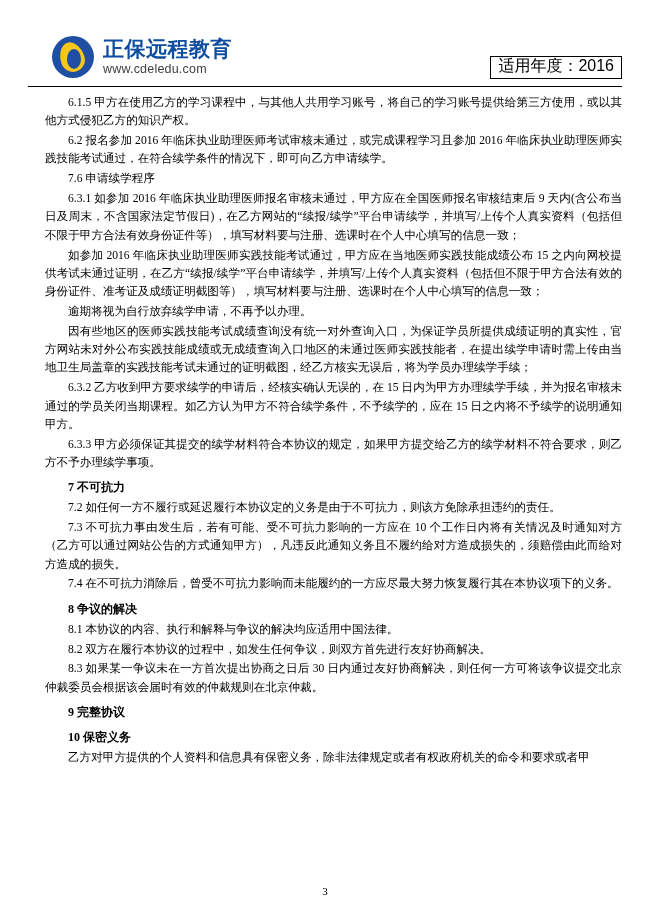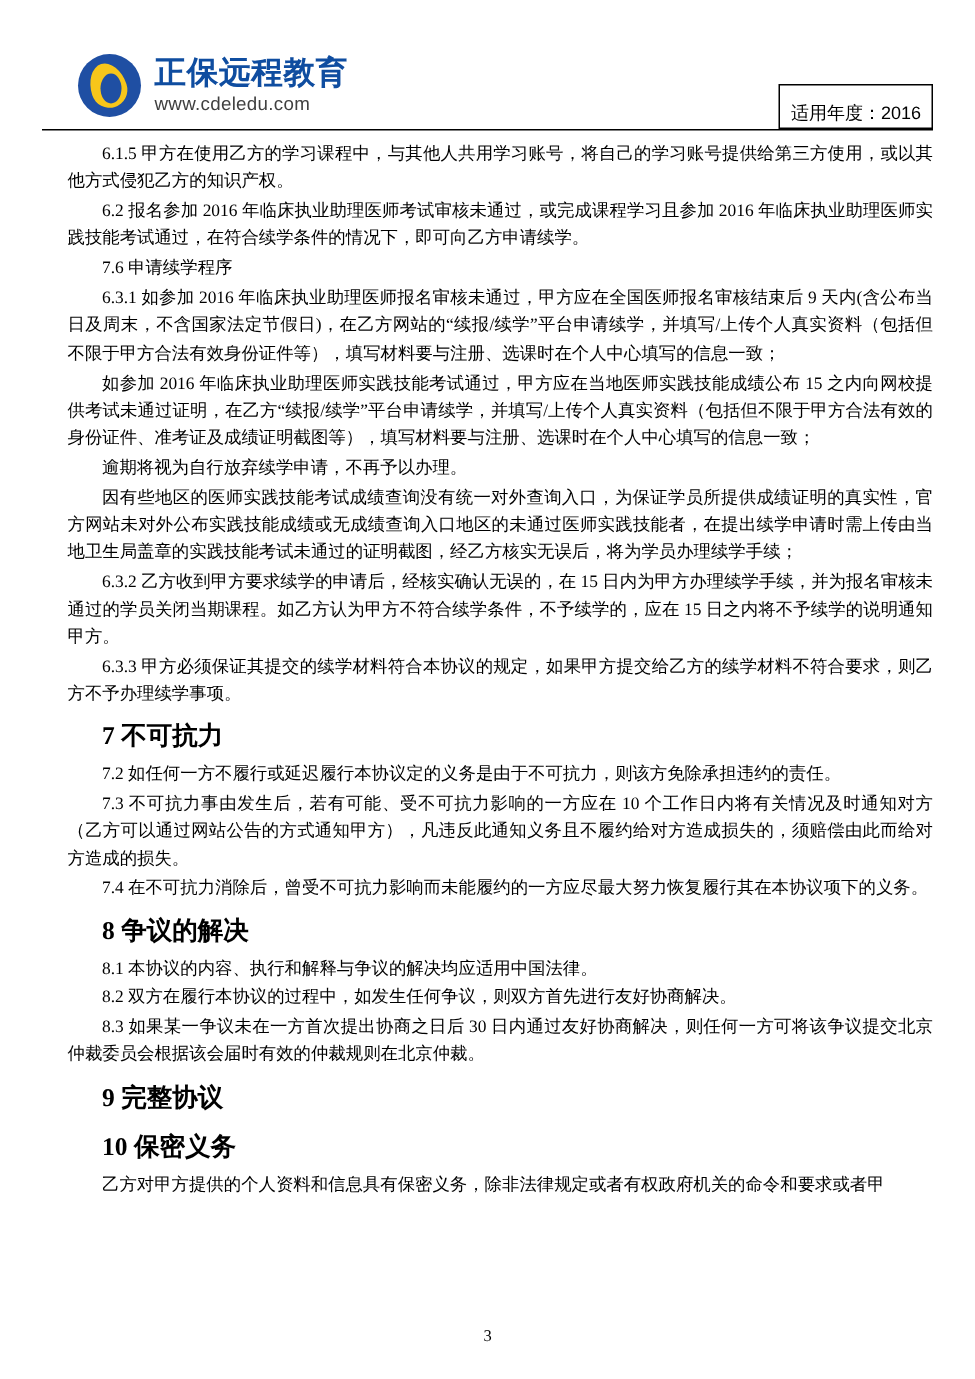--- a/index.html
+++ b/index.html
@@ -79,22 +79,22 @@
     font-size: 12.5px;
     color: #404040;
     margin-top: 3px;
     letter-spacing: 0.2px;
   }
   .year-box {
     position: absolute;
     right: 28px;
     top: 56px;
     border: 1px solid #000000;
-    padding: 12px 7px 3px 7px;
-    font-size: 12px;
+    padding: 0 7px 3px 7px;
+    font-size: 16px;
     font-family: "Liberation Sans", sans-serif;
     line-height: 1.1;
   }
   .rule {
     position: absolute;
     left: 28px;
     right: 28px;
     top: 86px;
     border-top: 1px solid #000000;
   }
@@ -114,21 +114,21 @@
     margin: 0 0 1.5px 0;
     text-align: justify;
     text-justify: inter-ideograph;
   }
   .ind1 { text-indent: 23px; }
   .ind2 { text-indent: 23px; }
   .sec-head {
     font-weight: bold;
     margin: 6px 0 2px 0;
     text-indent: 23px;
-    font-size: 17px;
+    font-size: 12px;
   }
   .block {
     margin-bottom: 0px;
   }
   .footer {
     position: absolute;
     left: 0;
     right: 0;
     bottom: 22px;
     text-align: center;

